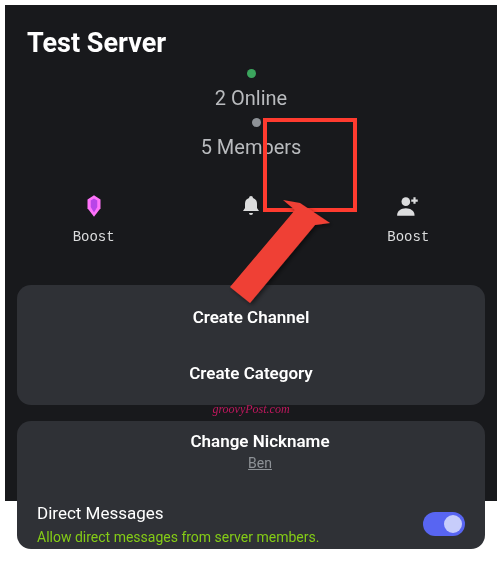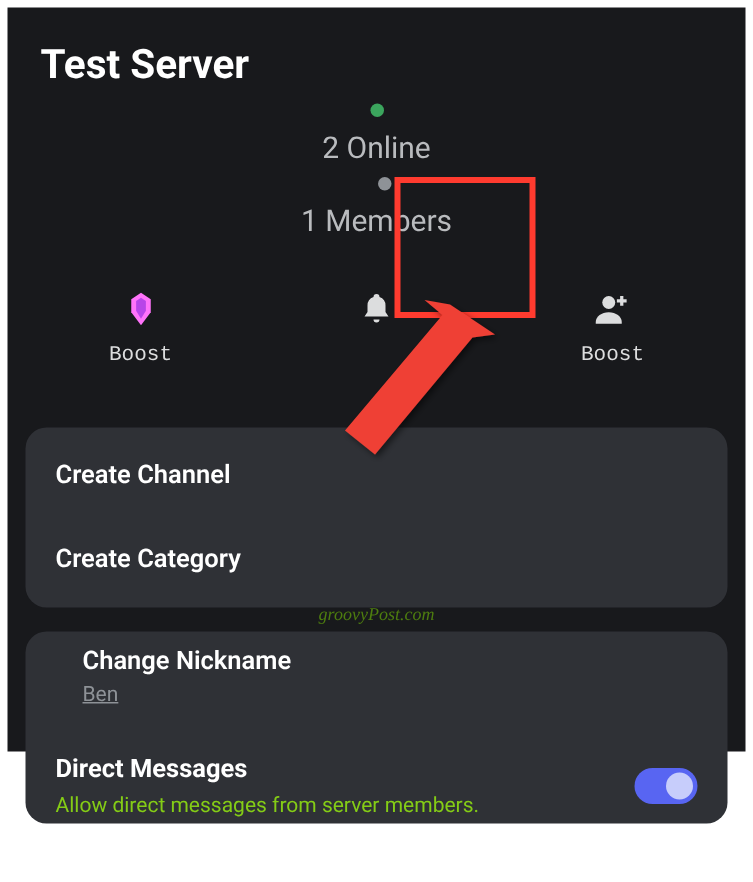--- a/index.html
+++ b/index.html
@@ -78,31 +78,32 @@
       background: #2f3136;
       border-radius: 14px;
       padding: 4px 0;
       margin-bottom: 16px;
     }
     .card-row {
       padding: 18px 20px;
       color: #fff;
       font-size: 17px;
       font-weight: 600;
+      text-align: center;
     }
     .card-row.sub { padding-top: 6px; padding-bottom: 14px; padding-left: 38px;}
     .sub-label { color: #8e9297; font-size: 14px; font-weight: 400; margin-top: 4px; text-decoration: underline; }
     .dm-row {
       display: flex;
       align-items: center;
       justify-content: space-between;
       padding: 18px 20px 0;
     }
     .dm-text { flex: 1; }
-    .dm-title { color:#fff; font-size:17px; font-weight:700;}
+    .dm-title { color:#fff; font-size:17px; font-weight:400;}
     .dm-desc { color:#84cc16; font-size:14px; margin-top:6px; }
     .toggle {
       width: 42px; height: 24px;
       background: #5865f2;
       border-radius: 12px;
       position: relative;
       flex-shrink: 0;
       margin-left: 10px;
     }
     .toggle-knob {
@@ -110,21 +111,21 @@
       background: #c7cdfb;
       border-radius: 50%;
       position: absolute;
       right: 3px; top: 3px;
     }
     .watermark {
       position: absolute;
       left: 50%;
       top: 402px;
       transform: translateX(-50%);
-      color: #4d7c0f;
+      color: #be185d;
       font-size: 12px;
       font-style: italic;
       font-family: Georgia, serif;
       pointer-events: none;
     }
     .arrow {
       position: absolute;
       left: 195px;
       top: 195px;
       width: 160px;
@@ -135,21 +136,21 @@
 </head>
 <body>
 
 <div class="frame">
   <div class="header">
     <div class="server-title">Test Server</div>
     <div class="status-row">
       <span class="dot dot-green"></span>
       <span>2 Online</span>
       <span class="dot dot-gray"></span>
-      <span>1 Members</span>
+      <span>5 Members</span>
     </div>
   </div>
 
   <div class="action-bar">
     <div class="action-item">
       <span class="action-icon">
         <svg width="26" height="26" viewBox="0 0 24 24">
             <path fill="#ff73fa" d="M12 2 L18 6 L18 14 L12 22 L6 14 L6 6 Z"></path>
             <path fill="#b845e8" d="M12 5 L15 7 L15 13 L12 18 L9 13 L9 7 Z"></path>
           </svg>

